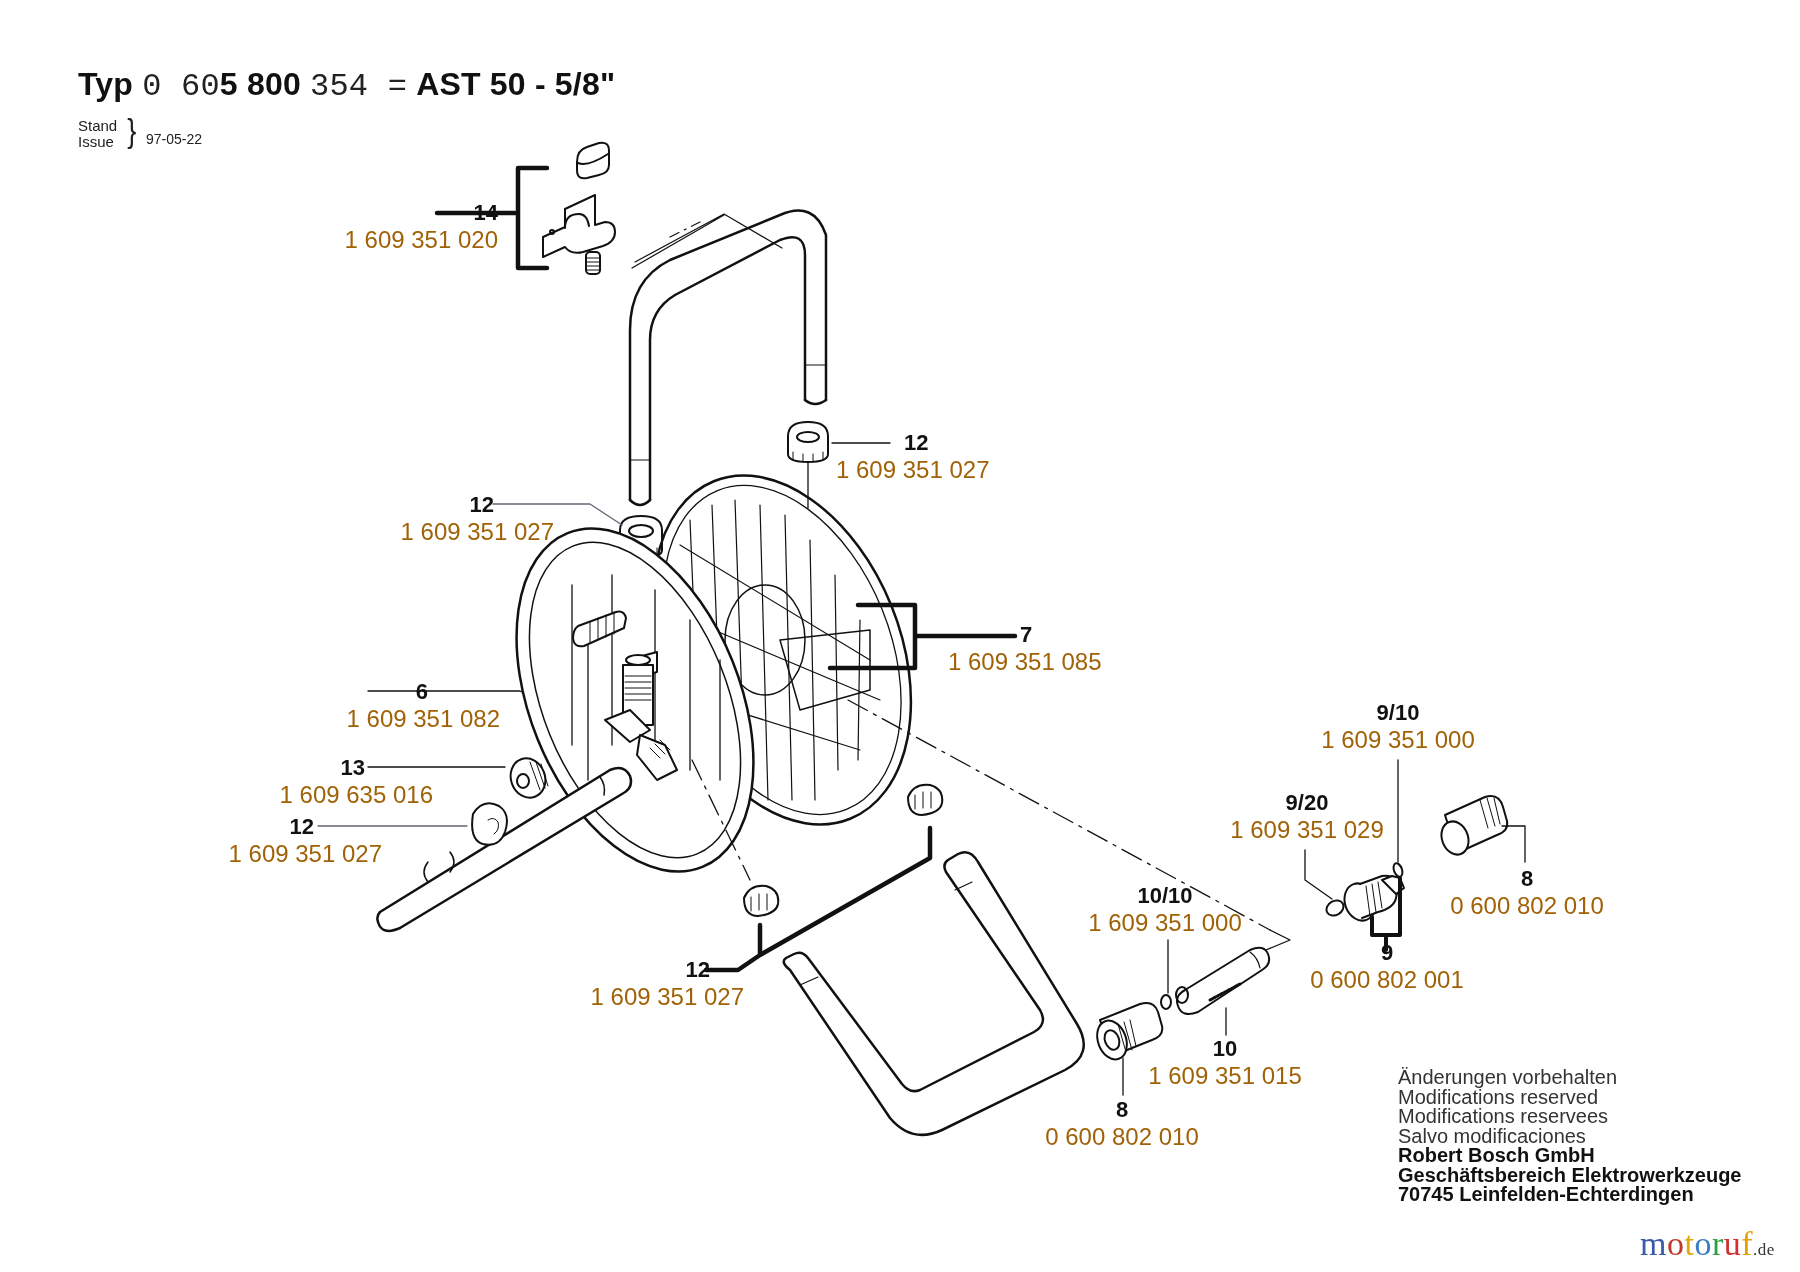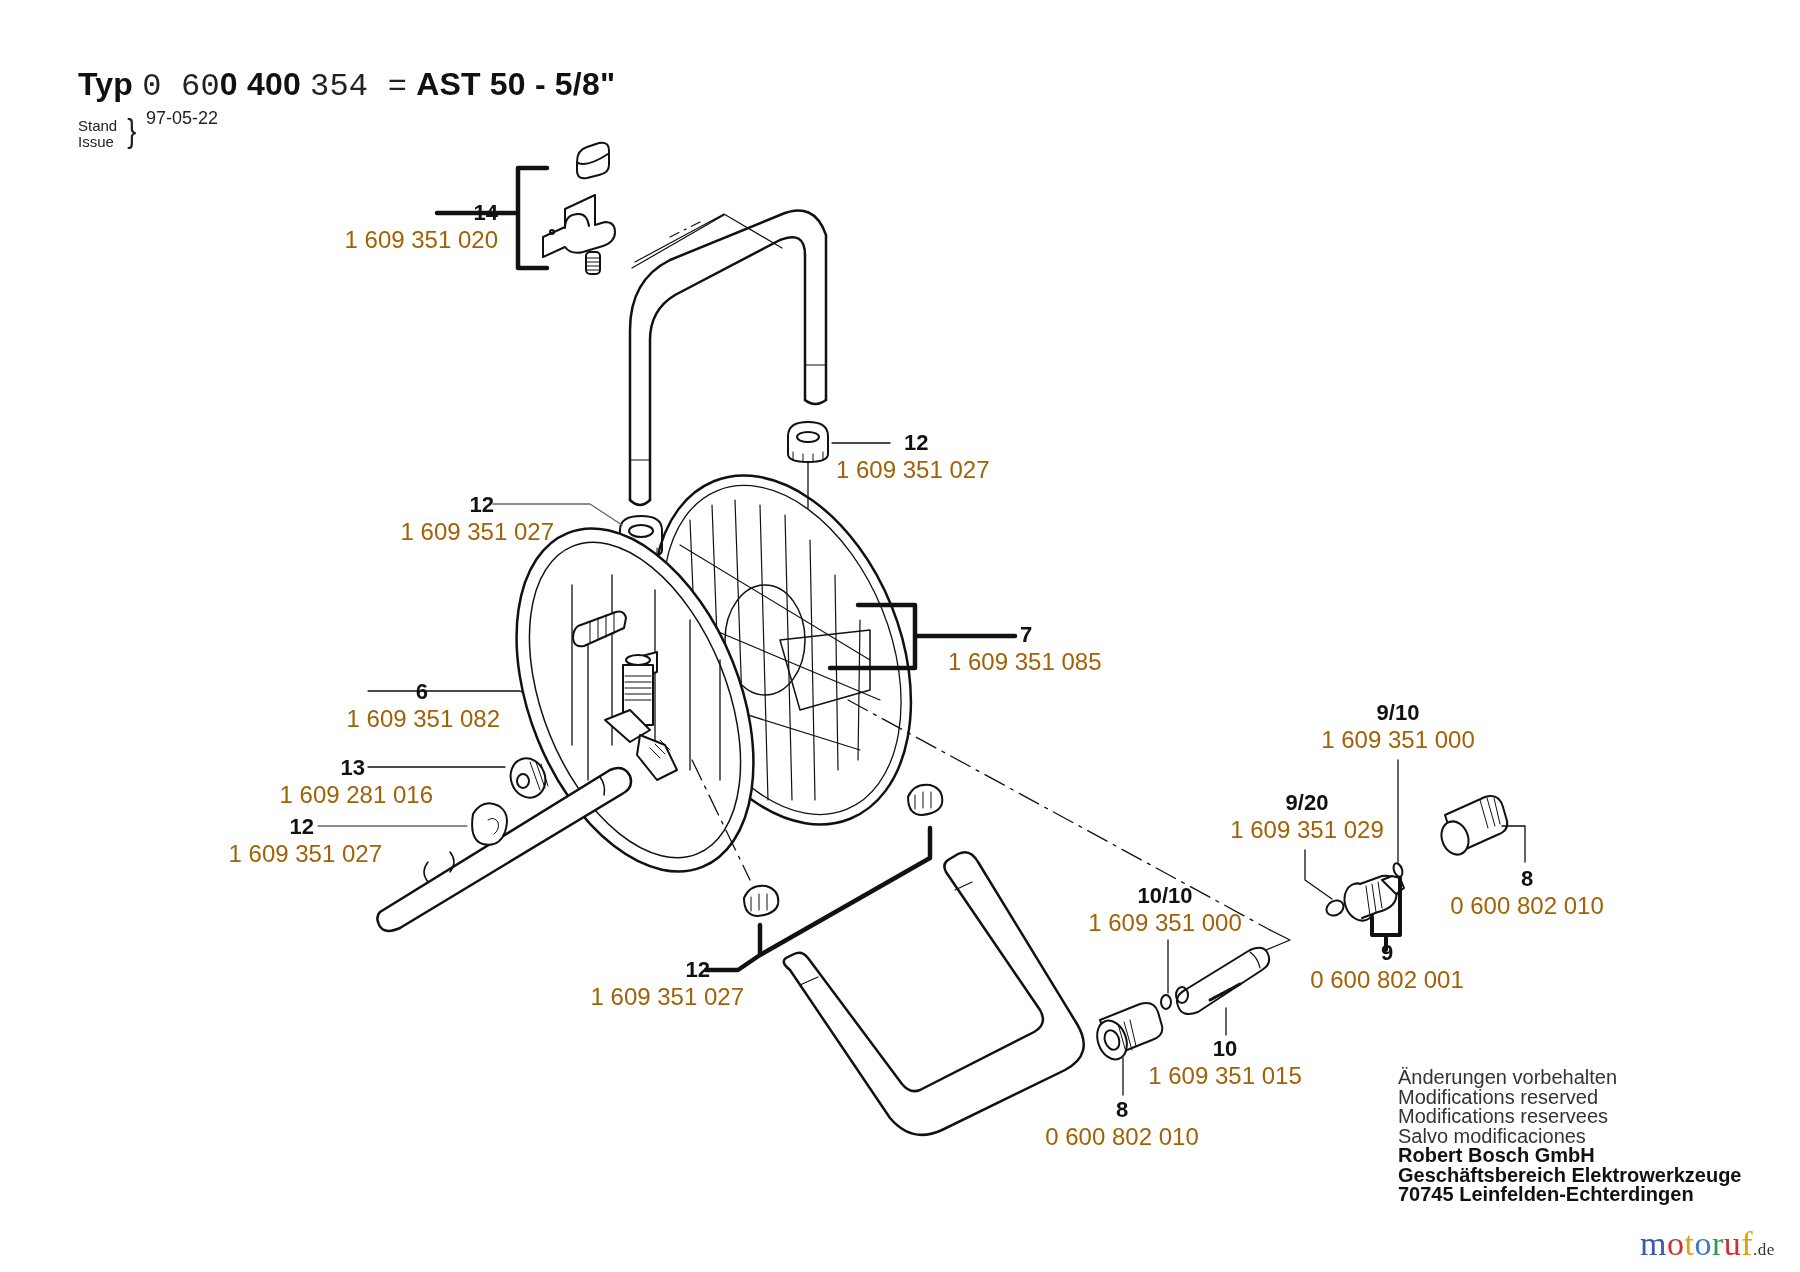--- a/index.html
+++ b/index.html
@@ -4,38 +4,38 @@
   <style>
     html, body { margin: 0; padding: 0; background: #ffffff; }
     body { width: 1800px; height: 1272px; position: relative; overflow: hidden;
            font-family: "Liberation Sans", sans-serif; color: #111; }
     .abs { position: absolute; }
     .title { left: 78px; top: 66px; font-size: 32px; white-space: nowrap; letter-spacing: 0.2px; }
     .title .b { font-weight: bold; text-align: right; }
     .title .l { font-weight: normal; color: #222; font-family: Liberation Mono, monospace; }
     .stand { left: 78px; top: 118px; font-size: 15px; line-height: 16px; color: #222; }
     .brace { left: 126px; top: 113px; font-size: 34px; line-height: 34px; font-weight: normal; color: #222; transform: scaleX(0.8); }
-    .standdate { left: 146px; top: 108px; font-size: 18px; color: #222; }
+    .standdate { left: 146px; top: 131px; font-size: 14px; color: #222; }
     .lbl { position: absolute; text-align: right; white-space: nowrap; }
     .lbl .num { font-weight: bold; font-size: 22px; line-height: 26px; display: block; }
     .lbl .pn { font-size: 24px; line-height: 28px; display: block; color: #a16207; }
     .lbl.c { text-align: center; }
     .lbl.l { text-align: left; }
     .notes { left: 1398px; top: 1068px; font-size: 20px; line-height: 19.5px; color: #333; }
     .notes .bold { font-weight: bold; color: #111; }
     .logo { left: 1640px; top: 1225px; font-family: "Liberation Serif", serif; font-size: 34px; letter-spacing: 0.5px; }
     .logo .de { font-size: 17px; color: #333; }
     svg.draw { position: absolute; left: 0; top: 0; }
   </style>
 </head>
 <body>
 
 <div class="abs title">
   <span class="b">Typ</span>
-  <span class="l">0 60</span><span class="b">0 400</span>
+  <span class="l">0 60</span><span class="b">5 800</span>
   <span class="l">354 =</span>
   <span class="b">AST 50 - 5/8"</span>
 </div>
 <div class="abs stand">
   <div>Stand</div>
   <div>Issue</div>
 </div>
 <div class="abs brace">}</div>
 <div class="abs standdate">97-05-22</div>
 
@@ -209,21 +209,21 @@
 <div class="lbl l" style="left:948px; top:622px;">
   <span class="num" style="padding-left:72px;">7</span>
   <span class="pn">1 609 351 085</span>
 </div>
 <div class="lbl" style="right:1300px; top:679px;">
   <span class="num" style="padding-right:72px;">6</span>
   <span class="pn">1 609 351 082</span>
 </div>
 <div class="lbl" style="right:1367px; top:755px;">
   <span class="num" style="padding-right:68px;">13</span>
-  <span class="pn">1 609 281 016</span>
+  <span class="pn">1 609 635 016</span>
 </div>
 <div class="lbl" style="right:1418px; top:814px;">
   <span class="num" style="padding-right:68px;">12</span>
   <span class="pn">1 609 351 027</span>
 </div>
 <div class="lbl" style="right:1056px; top:957px;">
   <span class="num" style="padding-right:34px;">12</span>
   <span class="pn">1 609 351 027</span>
 </div>
 <div class="lbl c" style="left:1313px; top:700px; width:170px;">

